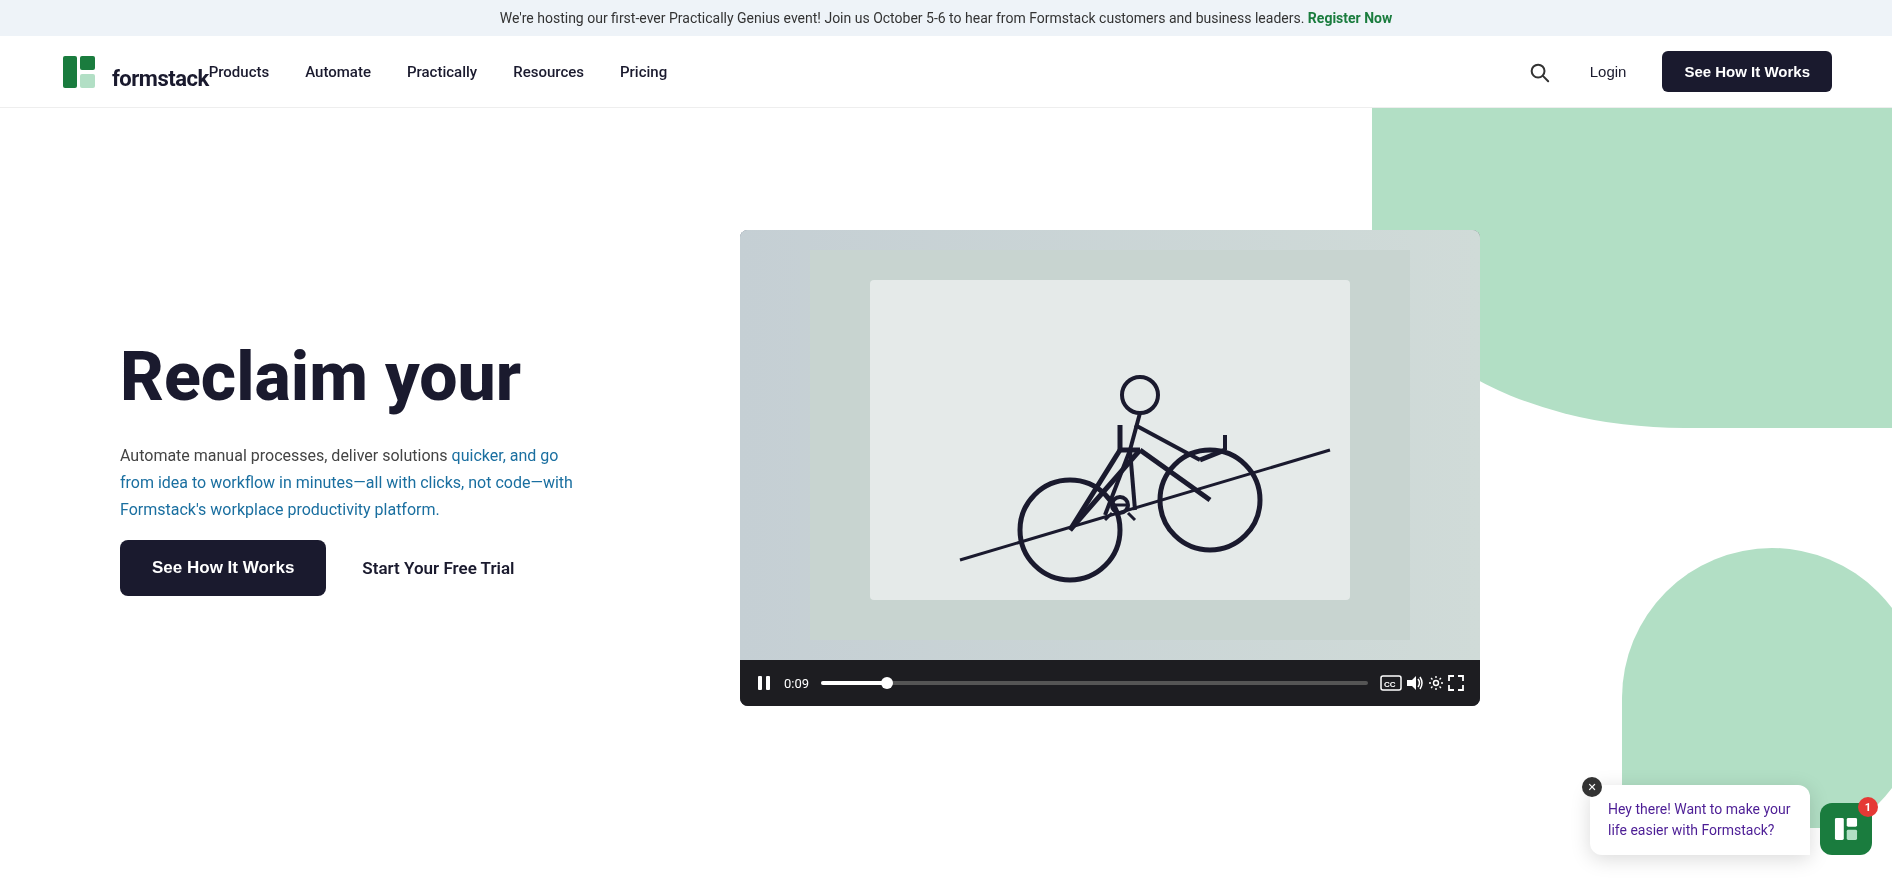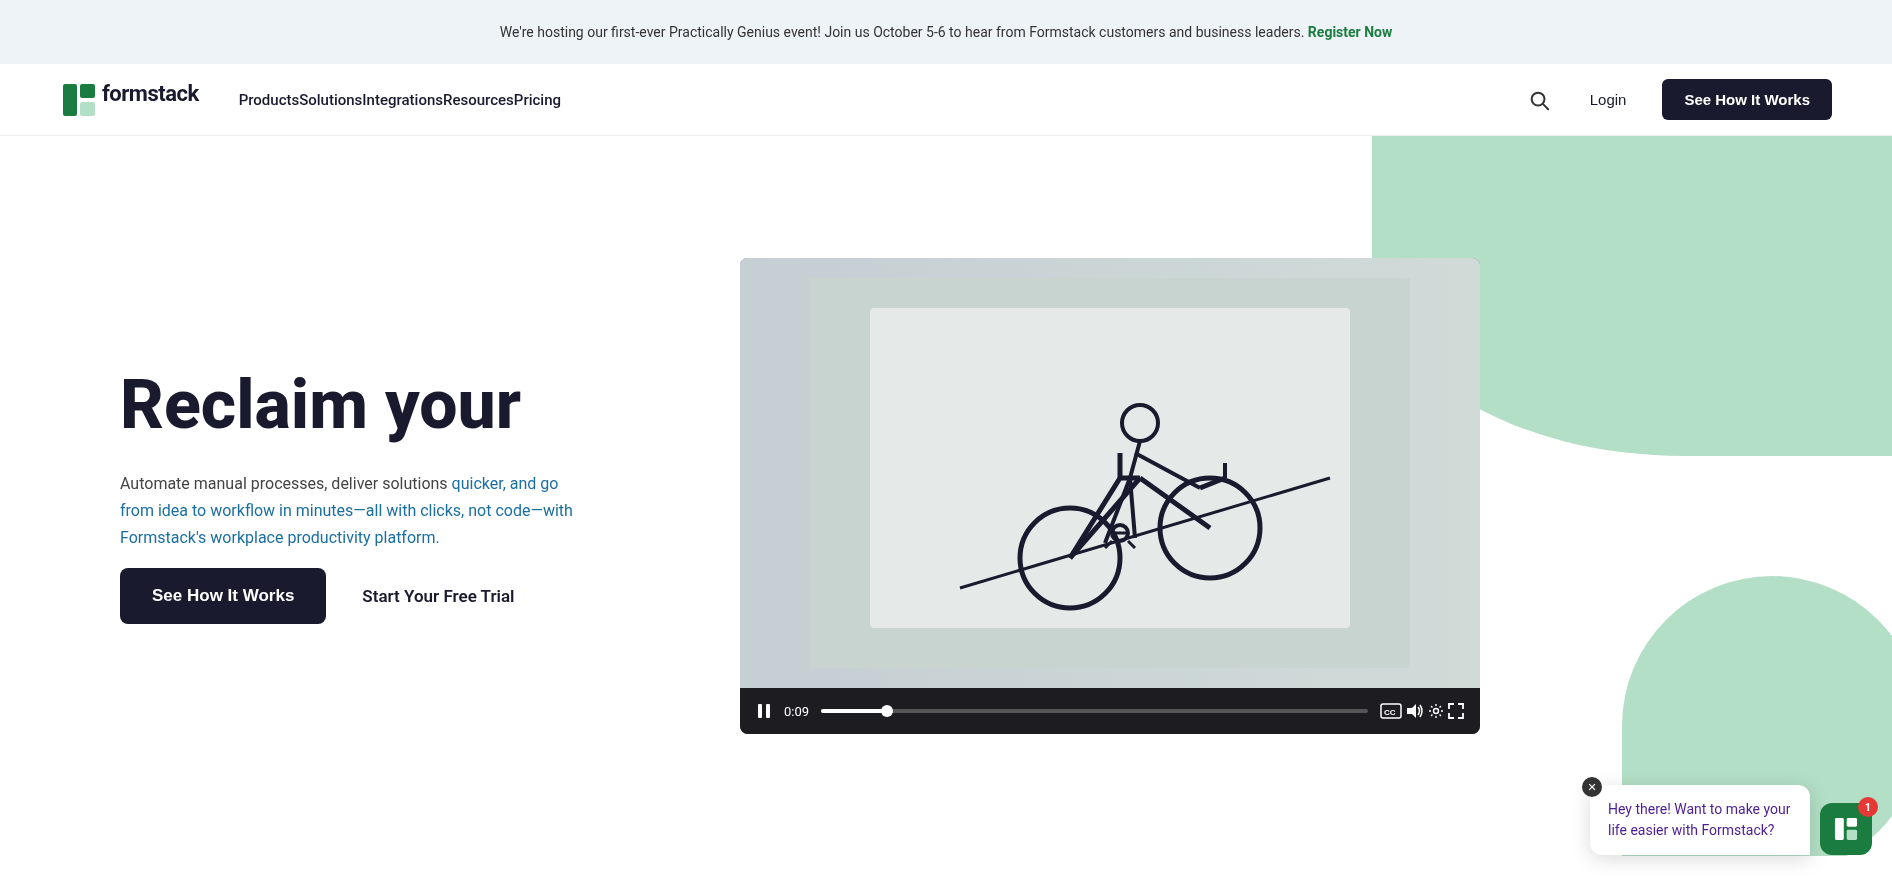--- a/index.html
+++ b/index.html
@@ -2,21 +2,21 @@
 <html><head>
   <meta charset="utf-8">
   <style>
     *, *::before, *::after { box-sizing: border-box; margin: 0; padding: 0; }
     body { font-family: -apple-system, BlinkMacSystemFont, 'Segoe UI', Roboto, sans-serif; background: #fff; overflow-x: hidden; }
 
     
     .announcement-bar {
       background: #eef3f8;
       text-align: center;
-      padding: 24px 20px;
+      padding: 10px 20px;
       font-size: 14px;
       color: #333;
     }
     .announcement-bar a {
       color: #1a7c3e;
       font-weight: 700;
       text-decoration: none;
     }
 
     
@@ -25,37 +25,37 @@
       align-items: center;
       padding: 0 60px;
       height: 72px;
       background: #fff;
       border-bottom: 1px solid #eee;
       position: relative;
       z-index: 10;
     }
     .logo {
       display: flex;
-      align-items: flex-start;
-      gap: 4px;
+      align-items: flex-end;
+      gap: 14px;
       text-decoration: none;
-      margin-right: 40px;
     }
     .logo-icon {
       width: 38px;
       height: 38px;
     }
     .logo-text {
       font-size: 22px;
       font-weight: 700;
       color: #1a1a2e;
       letter-spacing: -0.5px;
     }
     .nav-links {
       display: flex;
+      gap: 36px;
       list-style: none;
       flex: 1;
     }
     .nav-links li a {
       text-decoration: none;
       color: #1a1a2e;
       font-size: 15px;
       font-weight: 500;
     }
     .nav-right {
@@ -331,22 +331,22 @@
     <svg class="logo-icon" viewBox="0 0 38 38" fill="none">
       <rect width="38" height="38" rx="4" fill="#fff"></rect>
       <rect x="3" y="3" width="14" height="32" rx="2" fill="#1a7c3e"></rect>
       <rect x="20" y="3" width="15" height="14" rx="2" fill="#1a7c3e"></rect>
       <rect x="20" y="21" width="15" height="14" rx="2" fill="#b2dfc5"></rect>
     </svg>
     <span class="logo-text">formstack</span>
   </a>
   <ul class="nav-links">
     <li><a href="#">Products</a></li>
-    <li><a href="#">Solutions</a></li>
-    <li><a href="#">Integrations</a></li>
+    <li><a href="#">Automate</a></li>
+    <li><a href="#">Practically</a></li>
     <li><a href="#">Resources</a></li>
     <li><a href="#">Pricing</a></li>
   </ul>
   <div class="nav-right">
     <button class="search-icon-btn">
       <svg width="22" height="22" viewBox="0 0 24 24" fill="none" stroke="#333" stroke-width="2.2" stroke-linecap="round">
         <circle cx="11" cy="11" r="7"></circle>
         <line x1="16.5" y1="16.5" x2="22" y2="22"></line>
       </svg>
     </button>

